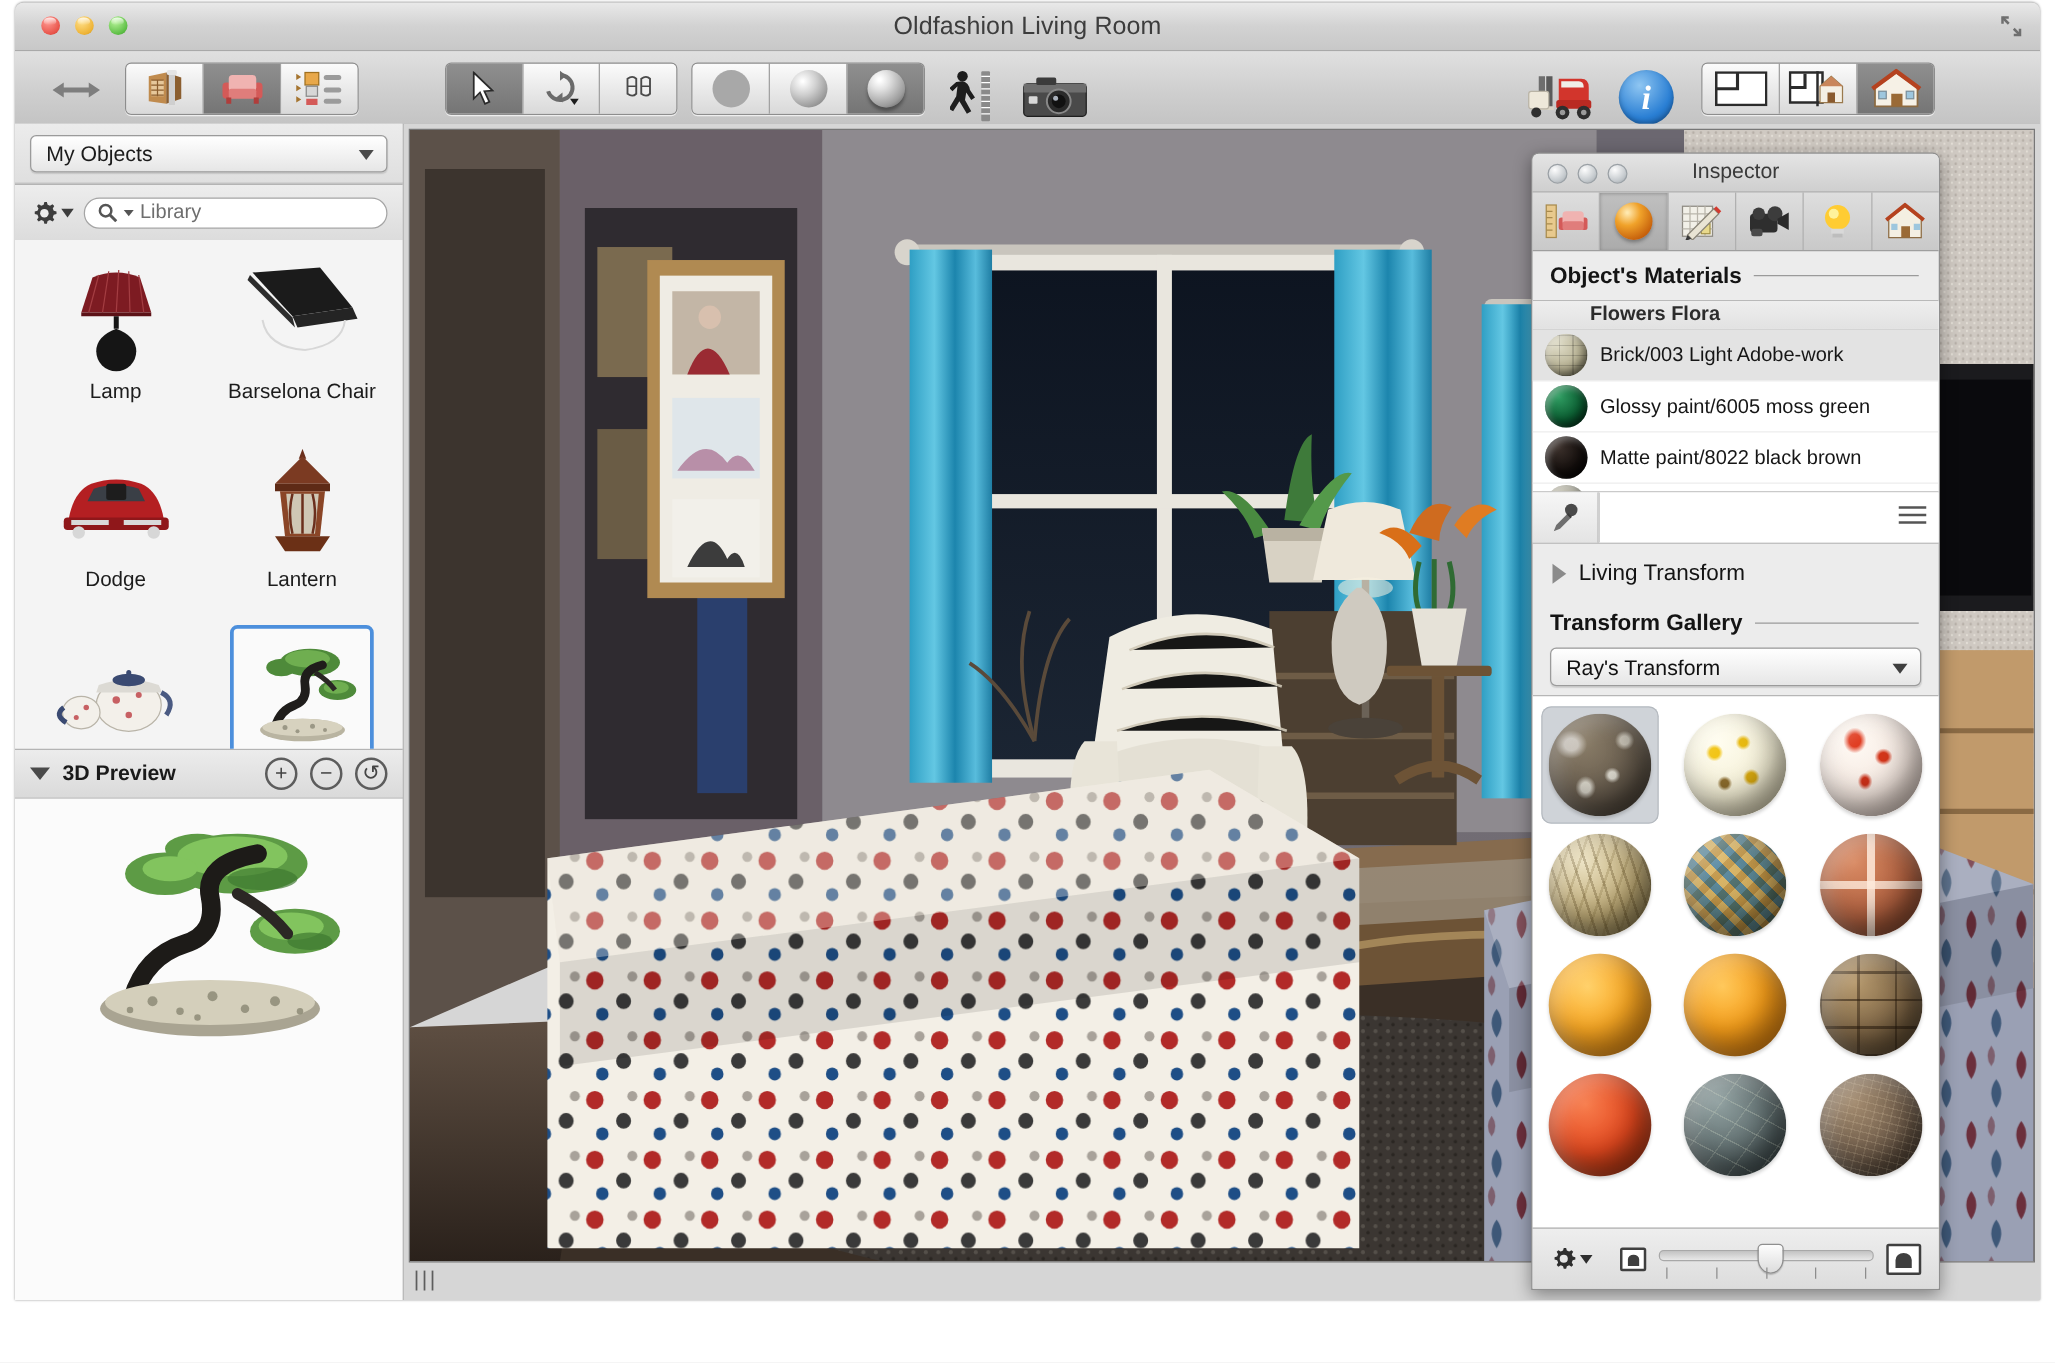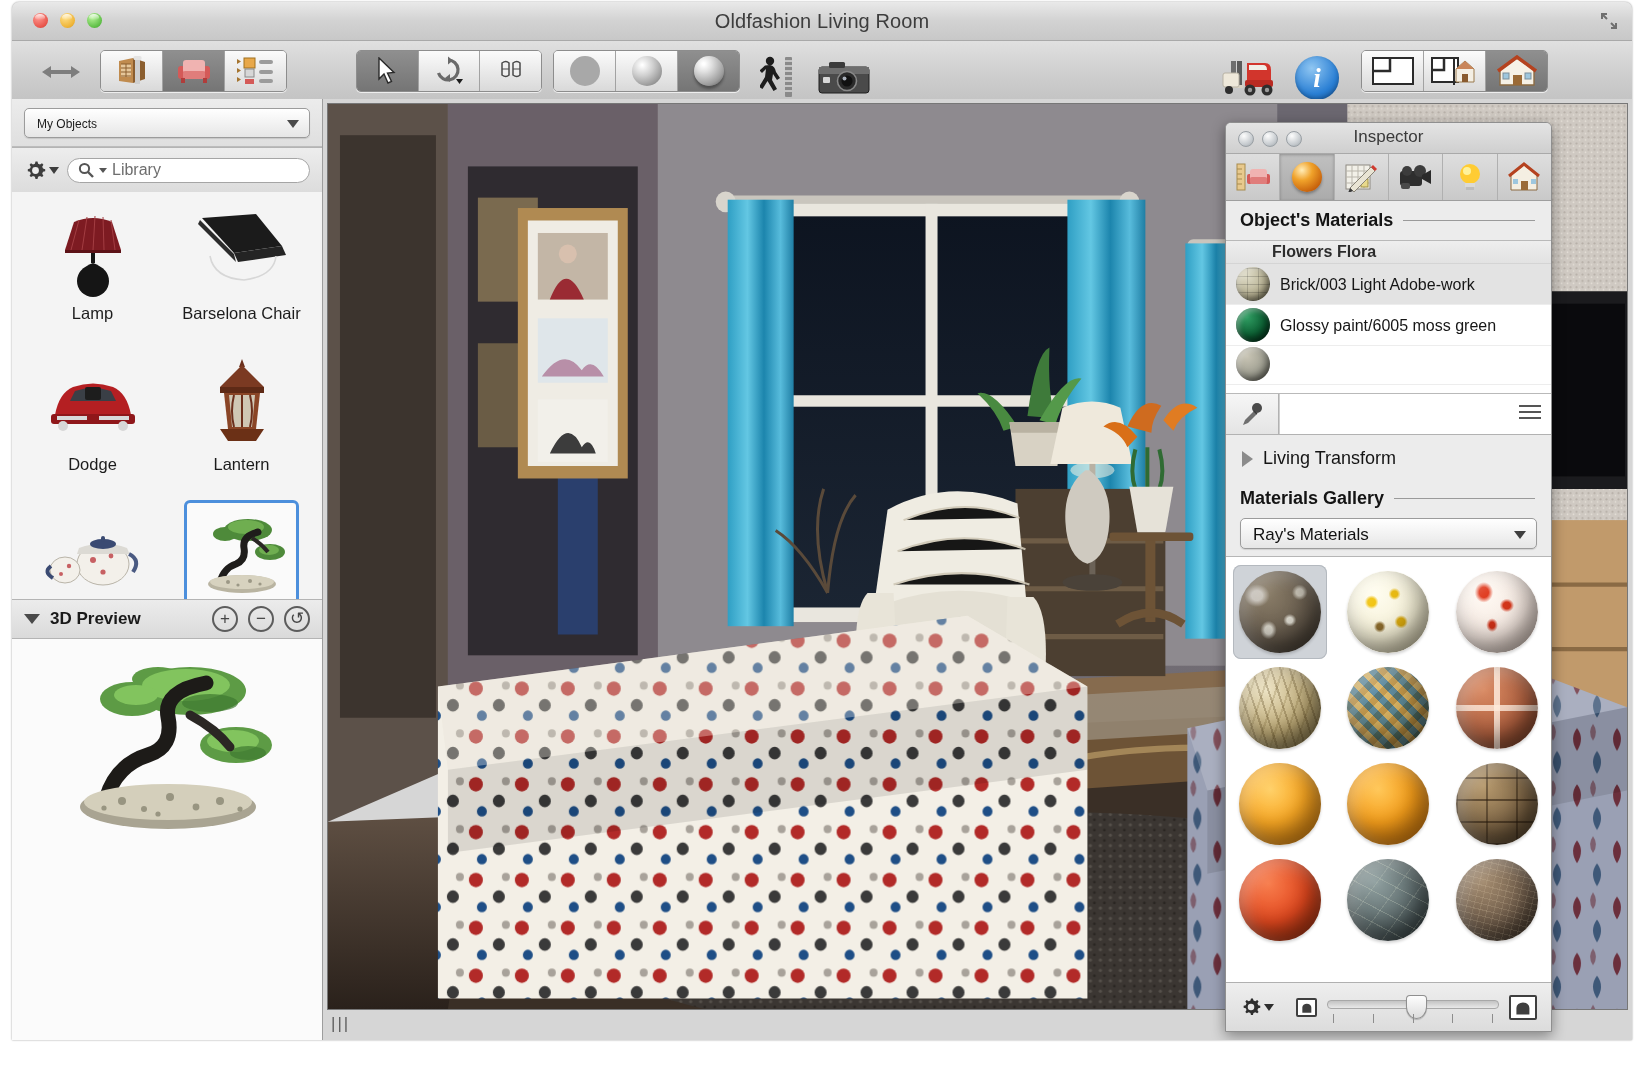--- a/index.html
+++ b/index.html
@@ -65,21 +65,21 @@
   
   #body{position:absolute;top:97px;left:0;right:0;bottom:0;display:flex;}
 
   
   #sidebar{width:310px;background:#f2f2f2;border-right:1px solid #9d9d9d;display:flex;flex-direction:column;}
   #lib-pop-wrap{padding:9px 12px 8px 12px;background:linear-gradient(to bottom,#ececec,#dfdfdf);border-bottom:1px solid #bcbcbc;}
   #lib-popup{
     position:relative;height:30px;border:1px solid #9b9b9b;border-radius:5px;
     background:linear-gradient(to bottom,#ffffff,#e6e6e6);
     box-shadow:0 1px 1px rgba(0,0,0,.12);
-    font-size:12px;color:#1b1b1b;line-height:30px;padding-left:12px;box-sizing:border-box;
+    font-size:17px;color:#1b1b1b;line-height:30px;padding-left:12px;box-sizing:border-box;
   }
   #lib-popup .caret{position:absolute;right:10px;top:11px;border-left:6px solid transparent;border-right:6px solid transparent;border-top:8px solid #4a4a4a;}
 
   #obj-grid{
     flex:1;overflow:hidden;background:#f4f4f4;
     display:grid;grid-template-columns:1fr 1fr;align-content:start;
     padding:6px 6px 0 6px;
   }
   .obj-cell{height:151px;display:flex;flex-direction:column;align-items:center;justify-content:flex-start;
     padding-top:8px;box-sizing:border-box;position:relative;}
@@ -839,20 +839,24 @@
                repeating-linear-gradient(90deg, rgba(0,0,0,.16) 0 1px, transparent 1px 11px),
                radial-gradient(circle at 33% 28%,#dedbc6,#b3ad8e 60%,#6e6a52 100%);"></div>
         <div class="mat-name">Brick/003 Light Adobe-work</div>
       </div>
 
       <div class="mat-row">
         <div class="mat-swatch" style="background:radial-gradient(circle at 33% 28%,#2f9d62,#0b5c31 55%,#032414 100%);"></div>
         <div class="mat-name">Glossy paint/6005 moss green</div>
       </div>
 
+      <div class="mat-row">
+        <div class="mat-swatch" style="background:radial-gradient(circle at 33% 28%,#3b302b,#130e0c 55%,#000 100%);"></div>
+        <div class="mat-name">Matte paint/8022 black brown</div>
+      </div>
 
       <div class="mat-row" style="padding-top:1px;">
         <div class="mat-swatch" style="background:radial-gradient(circle at 33% 28%,#c8c4b4,#9b9b8e 60%,#5c5a50 100%);"></div>
         <div class="mat-name"></div>
       </div>
     </div>
 
     <div id="eyedrop-bar">
       <div id="eyedrop-btn">
         <svg width="26" height="26" viewBox="0 0 26 26">
@@ -869,26 +873,26 @@
         </div>
       </div>
     </div>
 
     <div id="tex-transform">
       <span class="tri"></span>
       <span class="t">Living Transform</span>
     </div>
 
     <div class="sec-head">
-      <span class="t">Materials Gallery</span>
+      <span class="t">Transform Gallery</span>
       <span class="rule"></span>
     </div>
 
     <div id="gallery-popup">
-      <span>Ray's Materials</span>
+      <span>Ray's Transform</span>
       <span class="caret"></span>
     </div>
 
     <div id="gallery-grid">
 
       <div class="gal-cell sel">
         <div class="gal-ball" style="background:
           radial-gradient(ellipse at 22% 30%, rgba(255,255,255,.55) 0 6%, transparent 14%),
           radial-gradient(ellipse at 62% 60%, rgba(240,238,228,.85) 0 4%, transparent 9%),
           radial-gradient(ellipse at 36% 72%, rgba(240,238,228,.8) 0 5%, transparent 11%),

